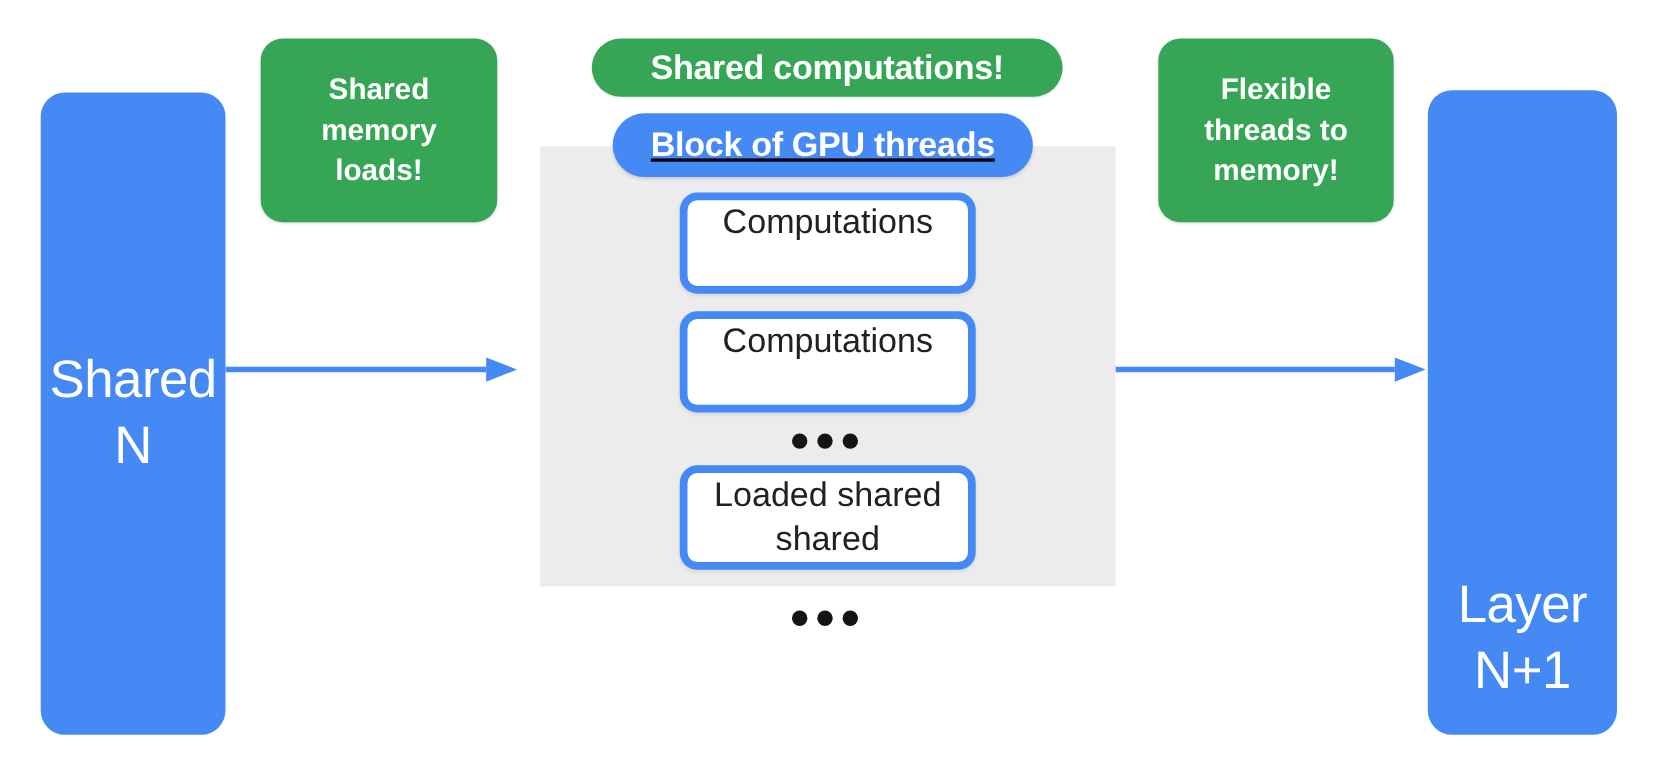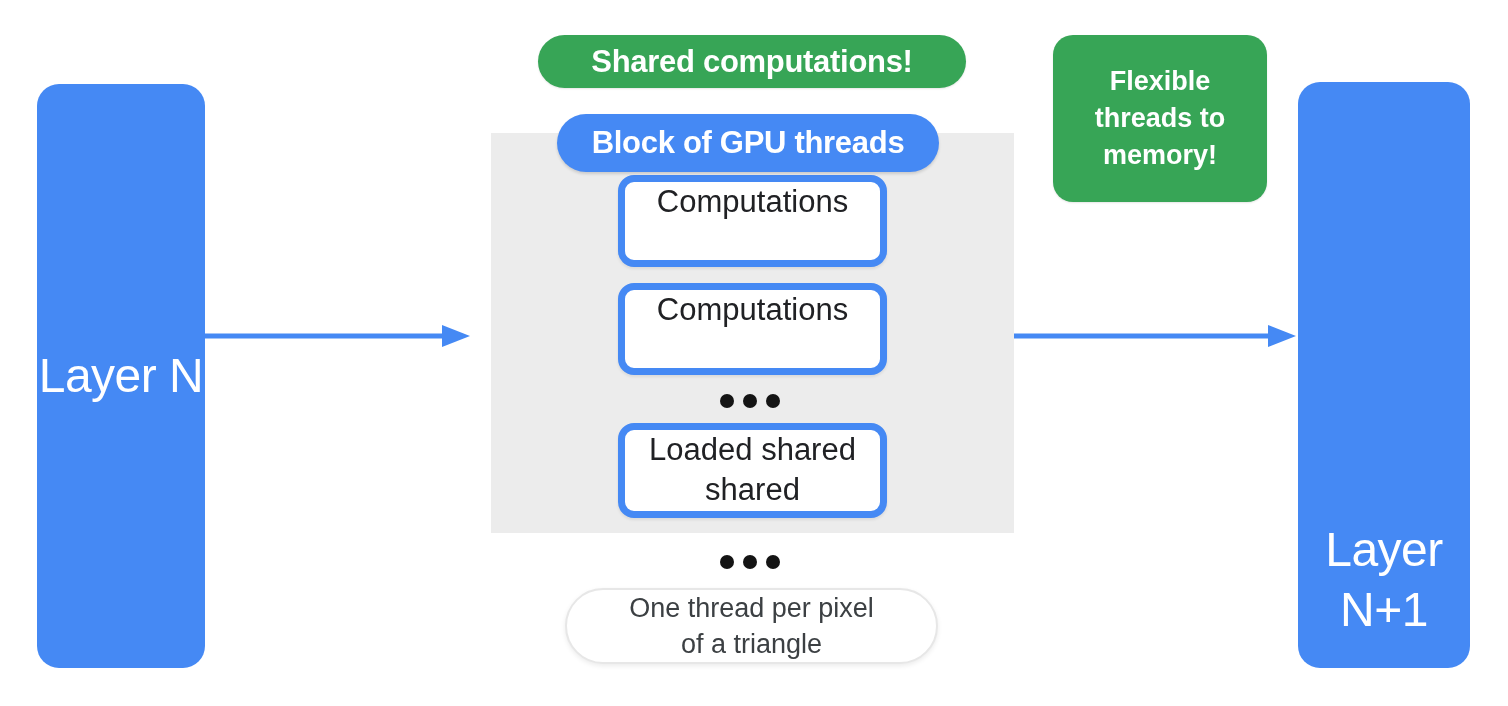--- a/index.html
+++ b/index.html
@@ -68,21 +68,21 @@
   
   .pill {
     position: absolute;
     display: flex;
     align-items: center;
     justify-content: center;
     border-radius: 29px;
     box-shadow: 0 1px 2px rgba(0,0,0,0.10);
   }
   .pill.green { left: 538px; top: 35px;  width: 428px; height: 53px; background: var(--green); z-index: 3; text-align: right; }
-  .pill.blue  { left: 557px; top: 114px; width: 382px; height: 58px; background: var(--blue);  z-index: 3; box-shadow: 0 2px 3px rgba(0,0,0,0.14); }
+  .pill.blue  { left: 557px; top: 103px; width: 382px; height: 58px; background: var(--blue);  z-index: 3; box-shadow: 0 2px 3px rgba(0,0,0,0.14); text-decoration: underline; }
   .pill-text {
     color: #FFFFFF;
     font-weight: 700;
     font-size: 31px;
     white-space: nowrap;
     letter-spacing: -0.3px;
   }
 
   
   .gpu-panel {
@@ -163,27 +163,30 @@
   .arrow.right { left: 1014px; top: 320px; }
   .arrow line    { stroke: var(--blue); stroke-width: 5; }
   .arrow polygon { fill: var(--blue); }
 </style>
 </head>
 <body>
 
 <div class="canvas">
 
   <div class="layer-box left">
-    <div class="layer-label">Layer N</div>
+    <div class="layer-label">Shared N</div>
   </div>
 
   <div class="layer-box right">
     <div class="layer-label">Layer N+1</div>
   </div>
 
+  <div class="note left">
+    <div class="note-text">Shared memory loads!</div>
+  </div>
 
   <div class="note right">
     <div class="note-text">Flexible threads to memory!</div>
   </div>
 
   <div class="pill green">
     <div class="pill-text">Shared computations!</div>
   </div>
 
   <div class="gpu-panel"></div>
@@ -209,23 +212,20 @@
   <div class="thread-box b3">
     <div class="thread-label">Loaded shared shared</div>
   </div>
 
   <div class="dots row2">
     <span class="dot"></span>
     <span class="dot"></span>
     <span class="dot"></span>
   </div>
 
-  <div class="caption-pill">
-    <div class="caption-text">One thread per pixel of a triangle</div>
-  </div>
 
   <svg class="arrow left" width="265" height="32" viewBox="0 0 265 32">
     <line x1="0" y1="16" x2="237" y2="16"></line>
     <polygon points="237,5 265,16 237,27"></polygon>
   </svg>
 
   <svg class="arrow right" width="282" height="32" viewBox="0 0 282 32">
     <line x1="0" y1="16" x2="254" y2="16"></line>
     <polygon points="254,5 282,16 254,27"></polygon>
   </svg>

